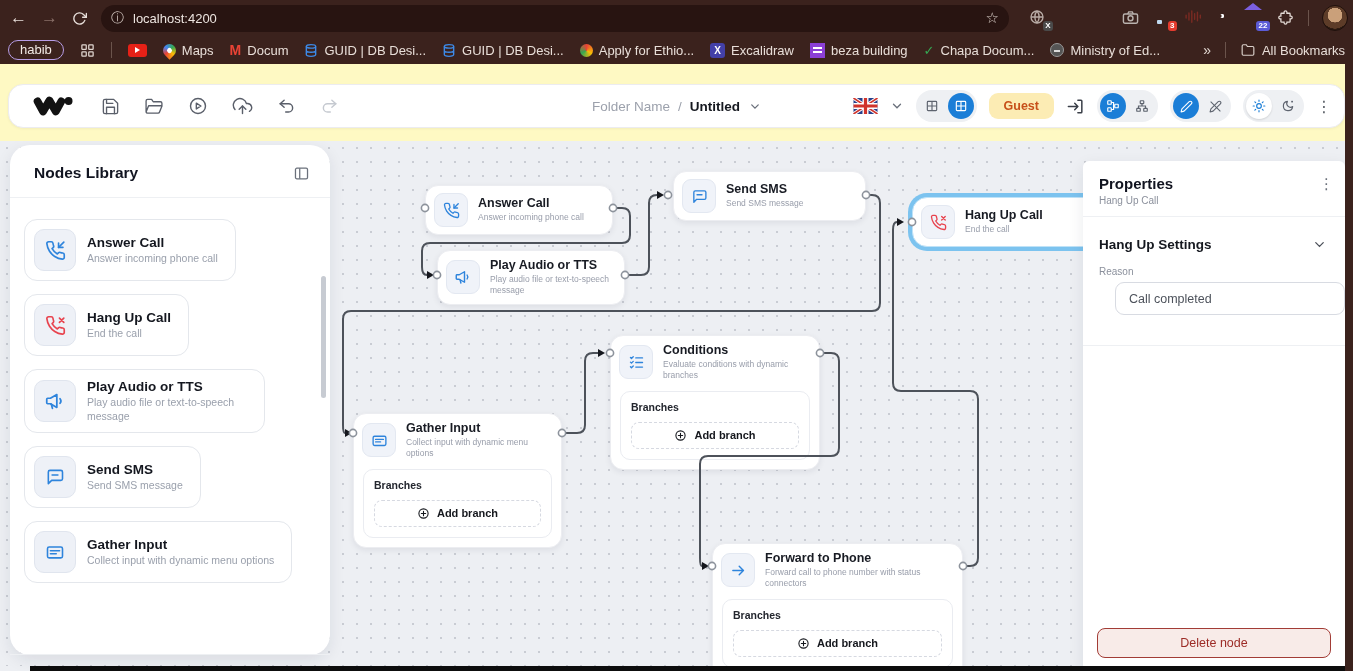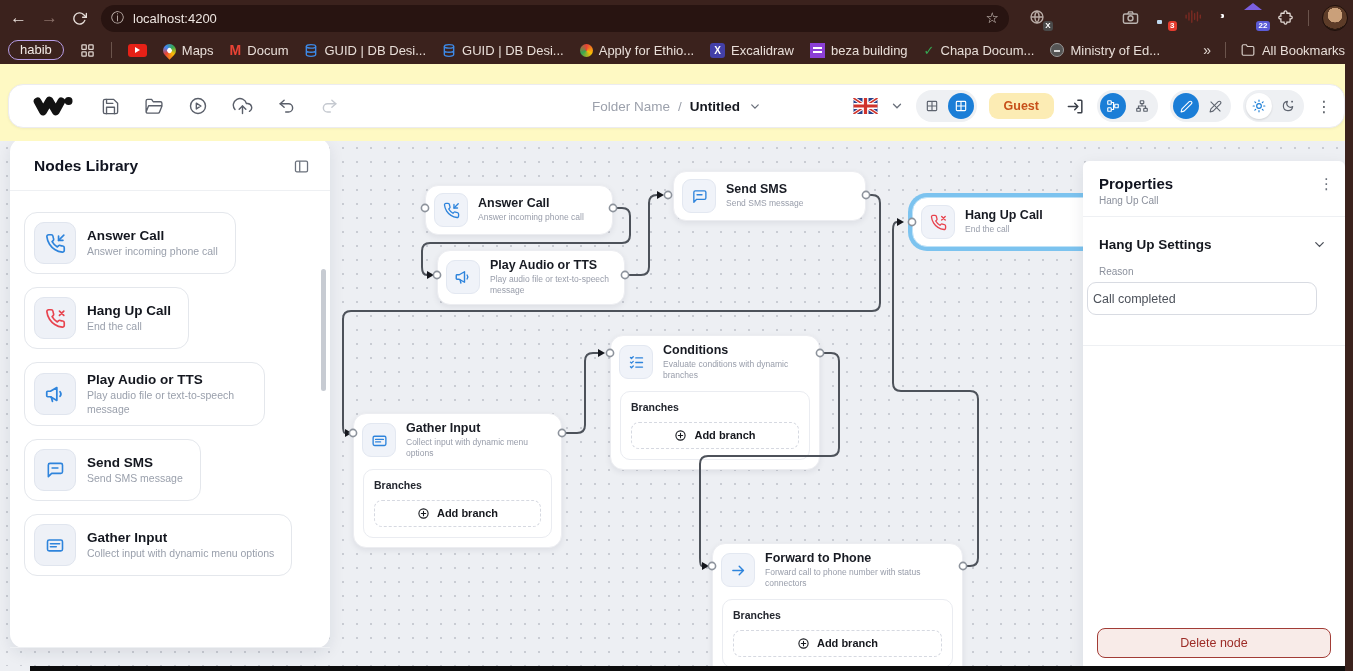--- a/index.html
+++ b/index.html
@@ -87,21 +87,21 @@
     display:flex;align-items:center;justify-content:center}
   .ntitle{font-weight:bold;font-size:12.5px;color:#181b23}
   .nsub{font-size:8.5px;color:#989daa;margin-top:2px;line-height:1.35}
   .nbody{margin:2px 9px 9px;border:1px solid #eaecf1;border-radius:10px;padding:9px 10px 10px;background:#fff}
   .branches-label{font-size:10.5px;font-weight:bold;color:#23262e}
   .add-branch{margin-top:9px;border:1.6px dashed #d6d9e1;border-radius:8px;height:27px;display:flex;
     align-items:center;justify-content:center;gap:7px;font-size:11px;font-weight:bold;color:#15171d;cursor:pointer}
   .blue{color:#2e84dc}.red{color:#e8434e}
 
   
-  .library{position:absolute;left:10px;top:138px;width:320px;height:510px;background:#fff;border-radius:14px;
+  .library{position:absolute;left:10px;top:145px;width:320px;height:510px;background:#fff;border-radius:20px;
     box-shadow:0 5px 16px rgba(25,32,50,.09);z-index:20;display:flex;flex-direction:column}
   .lib-head{display:flex;align-items:center;justify-content:space-between;padding:19px 20px 15px 24px}
   .lib-title{font-size:15.5px;font-weight:bold;color:#111420}
   .divider{height:1px;background:#eef0f3}
   .lib-list{flex:1;overflow:hidden;position:relative;padding:21px 0 0 14px}
   .lib-item{display:flex;align-items:center;gap:11px;border:1px solid #e4e7ec;border-radius:13px;
     padding:9px 17px 9px 9px;margin-bottom:13px;width:max-content;max-width:288px;background:#fff;cursor:grab}
   .lico{width:42px;height:42px;min-width:42px;border-radius:10px;background:#eef1f7;border:1px solid #e0e5ee;
     display:flex;align-items:center;justify-content:center}
   .ltitle{font-size:13.5px;font-weight:bold;color:#14171f}
@@ -114,21 +114,21 @@
 
   
   .props{position:absolute;left:1083px;top:161px;width:262px;height:510px;background:#fff;border-radius:6px;
     box-shadow:0 5px 16px rgba(25,32,50,.09);z-index:20;display:flex;flex-direction:column}
   .props-head{display:flex;align-items:flex-start;justify-content:space-between;padding:14px 14px 10px 16px}
   .props-title{font-size:15px;font-weight:bold;color:#111420}
   .props-sub{font-size:10px;color:#8b909c;margin-top:3px}
   .section-row{display:flex;align-items:center;justify-content:space-between;padding:20px 18px 0 16px}
   .section-title{font-size:13.5px;font-weight:bold;color:#15181f}
   .field-label{font-size:10px;color:#8b909c;padding:14px 16px 5px}
-  .field-input{margin:0 4px;height:33px;border:1px solid #d8dbe2;border-radius:9px;padding:0 5px;
+  .field-input{margin:0 32px;height:33px;border:1px solid #d8dbe2;border-radius:9px;padding:0 13px;
     font-size:12.5px;color:#4d525b;width:calc(100% - 32px);background:#fff;outline:none;
     font-family:"Liberation Sans","DejaVu Sans",sans-serif}
   .props .divider2{height:1px;background:#eef0f3;margin-top:30px}
   .props-foot{margin-top:auto;padding:0 14px 13px}
   .delete-btn{height:30px;border:1.5px solid #a23c36;border-radius:8px;background:#f8ebe8;color:#9c2b26;
     font-size:12.5px;font-weight:normal;display:flex;align-items:center;justify-content:center;cursor:pointer}
 
   .right-sliver{position:absolute;top:64px;right:0;width:8px;bottom:0;background:#3b221d;z-index:35}
   .bottom-bar{position:absolute;left:30px;right:8px;bottom:0;height:5px;background:#0d0d0d;z-index:36}
 </style>

